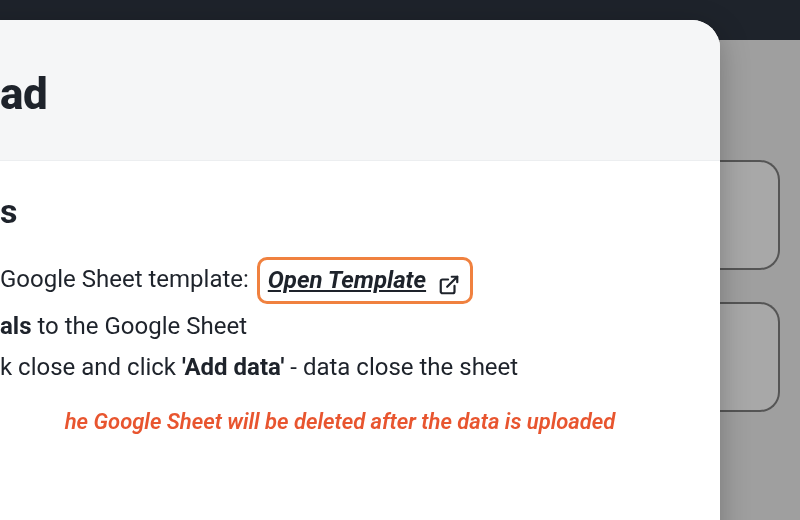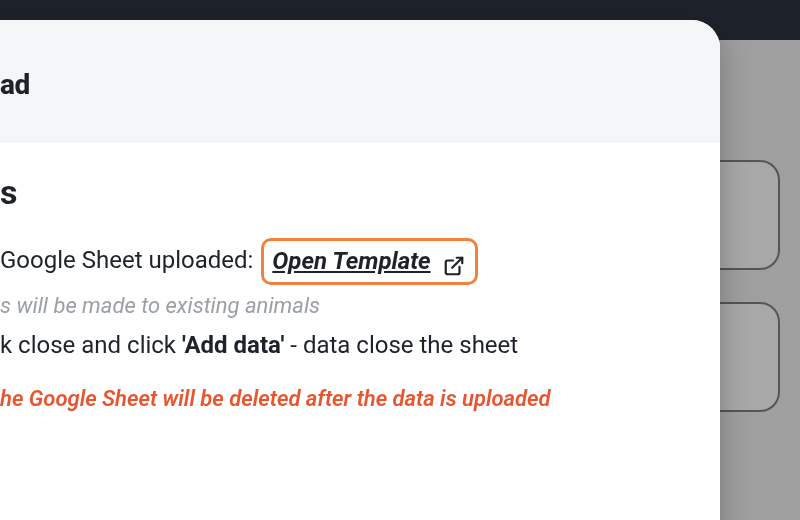--- a/index.html
+++ b/index.html
@@ -47,21 +47,21 @@
       border-radius: 28px;
       box-shadow: 0 8px 30px rgba(0,0,0,0.25);
       overflow: hidden;
     }
     .modal-header {
       background: #f5f6f7;
       padding: 48px 40px 40px 40px;
       border-bottom: 1px solid #eceef0;
     }
     .modal-title {
-      font-size: 28px;
+      font-size: 44px;
       font-weight: 800;
       color: #1e232b;
       letter-spacing: -0.5px;
     }
     .modal-body {
       padding: 30px 40px 40px 40px;
       background: #fff;
     }
     .section-title {
       font-size: 34px;
@@ -83,20 +83,21 @@
       line-height: 1.55;
       margin-bottom: 4px;
     }
     .warn-line {
       font-size: 22px;
       font-style: italic;
       font-weight: 600;
       color: #e8552f;
       line-height: 1.55;
       margin-top: 18px;
+      text-align: center;
     }
     .link-highlight {
       display: inline-flex;
       align-items: center;
       gap: 12px;
       border: 3px solid #f0813f;
       border-radius: 10px;
       padding: 2px 10px 2px 8px;
       vertical-align: middle;
       margin-left: 2px;
@@ -124,36 +125,38 @@
 <div class="bg-panel2"></div>
 
 <div class="modal">
   <div class="modal-header">
     <div class="modal-title">ad</div>
   </div>
   <div class="modal-body">
     <div class="section-title">s</div>
 
     <div class="instr-line">
-      <span>Google Sheet uploaded:</span>
+      <span>Google Sheet template:</span>
       <span class="link-highlight">
         <a class="link-text">Open Template</a>
         <span class="ext-icon">
           <svg viewBox="0 0 24 24" fill="none" stroke="#1e232b" stroke-width="2.4" stroke-linecap="round" stroke-linejoin="round">
             <path d="M18 13v6a2 2 0 0 1-2 2H5a2 2 0 0 1-2-2V8a2 2 0 0 1 2-2h6"></path>
             <polyline points="15 3 21 3 21 9"></polyline>
             <line x1="10" y1="14" x2="21" y2="3"></line>
           </svg>
         </span>
       </span>
     </div>
 
+    <div class="instr-line">
+      <span class="bold">als</span><span> to the Google Sheet</span>
+    </div>
 
 
-    <div class="note-line">s will be made to existing animals</div>
 
     <div class="instr-line">
       <span>k close and click </span><span class="bold">'Add data'</span><span> - data close the sheet</span>
     </div>
 
     <div class="warn-line">he Google Sheet will be deleted after the data is uploaded</div>
   </div>
 </div>
 
 </body></html>

